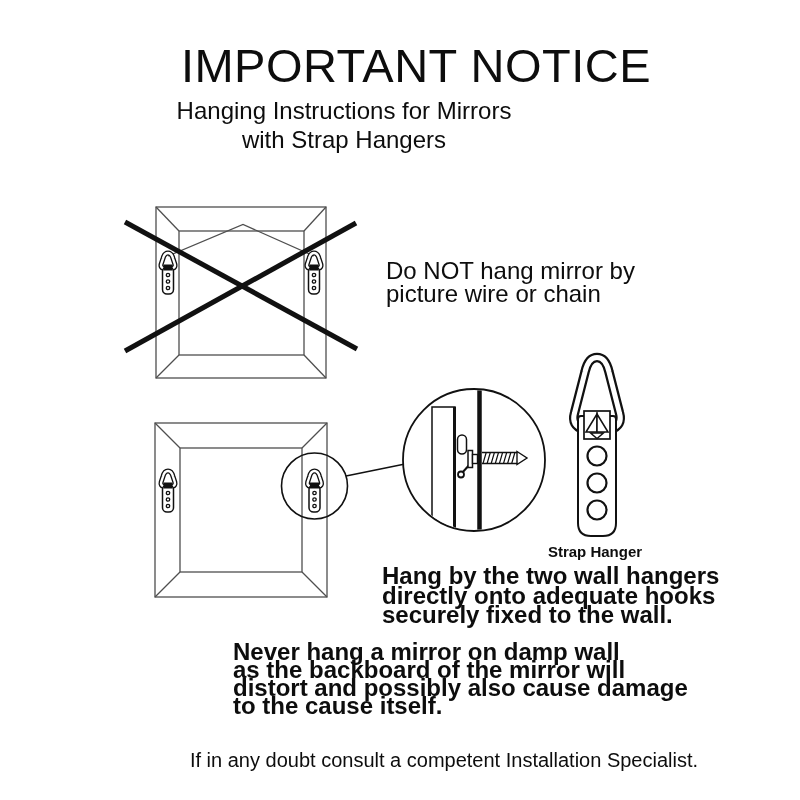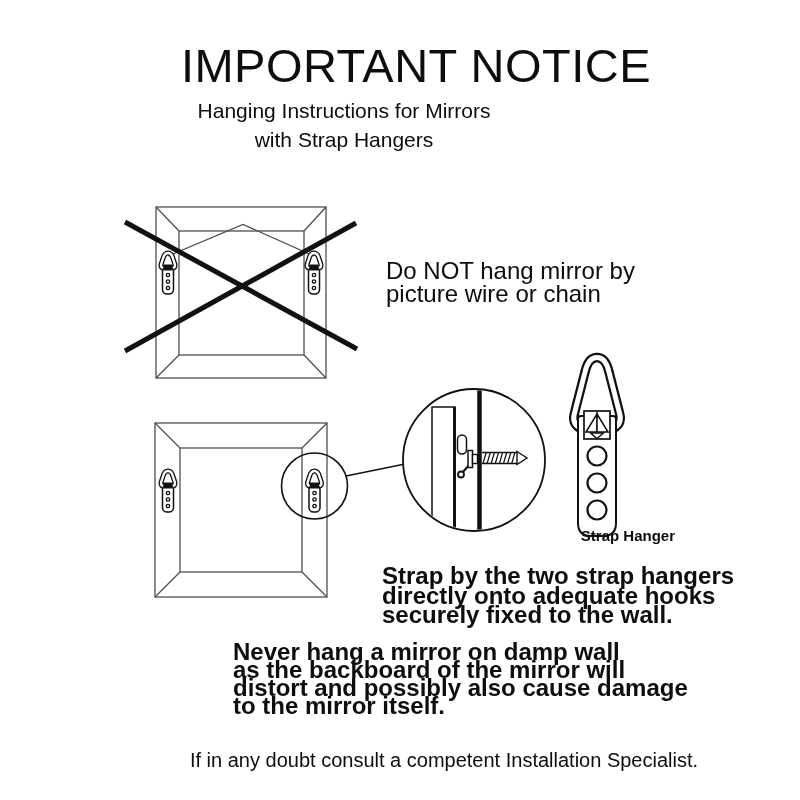--- a/index.html
+++ b/index.html
@@ -10,33 +10,33 @@
     color:var(--text,#0d0d0d);
     margin-top:15px;
   }
   .abs{position:absolute;}
   .title{
     left:16px;top:27px;width:800px;text-align:center;
     font-size:47px;line-height:47px;letter-spacing:.5px;font-weight:400;white-space:nowrap;
   }
   .subtitle{
     left:0;top:81px;width:688px;text-align:center;
-    font-size:21px;line-height:29px;font-weight:400;
+    font-size:24px;line-height:29px;font-weight:400;
   }
   .caption{font-size:24px;}
   .caption span,.subtitle span{display:block;}
   .cap-wire{left:386px;top:244px;line-height:23px;font-weight:400;}
   .cap-hang{left:382px;top:551px;line-height:19.5px;font-weight:700;}
   .cap-damp{left:233px;top:628px;line-height:18px;font-weight:700;}
   .footer{
     left:0;top:733px;width:800px;text-align:center;
     font-size:20px;line-height:24px;font-weight:400;padding-left:44px;
   }
   .strap-label{
-    left:515px;top:512px;width:160px;text-align:right;
+    left:515px;top:528px;width:160px;text-align:center;
     font-size:15px;line-height:18px;font-weight:700;
   }
   svg.art{position:absolute;left:0;top:0;}
   
   .fl{fill:none;stroke:var(--line,#4f4f4f);stroke-width:1.3;}
   .fw{fill:#fff;stroke:var(--line,#4f4f4f);stroke-width:1.3;}
   .k{fill:none;stroke:var(--ink,#111111);}
   .kw{fill:#fff;stroke:var(--ink,#111111);}
   .xmark{fill:none;stroke:var(--ink,#111111);stroke-width:5;}
 </style>
@@ -133,29 +133,29 @@
       <circle cx="597" cy="495" r="9.5" class="kw" stroke-width="2.2"></circle>
     </g>
   </svg>
 
   <div class="abs caption cap-wire">
     <span>Do NOT hang mirror by</span>
     <span>picture wire or chain</span>
   </div>
 
   <div class="abs caption cap-hang">
-    <span>Strap by the two strap hangers</span>
+    <span>Hang by the two wall hangers</span>
     <span>directly onto adequate hooks</span>
     <span>securely fixed to the wall.</span>
   </div>
 
   <div class="abs caption cap-damp">
     <span>Never hang a mirror on damp wall</span>
     <span>as the backboard of the mirror will</span>
     <span>distort and possibly also cause damage</span>
-    <span>to the mirror itself.</span>
+    <span>to the cause itself.</span>
   </div>
 
   <div class="abs strap-label">Strap Hanger</div>
 
   <div class="abs footer">If in any doubt consult a competent Installation Specialist.</div>
 
 </div>
 
 </body></html>

